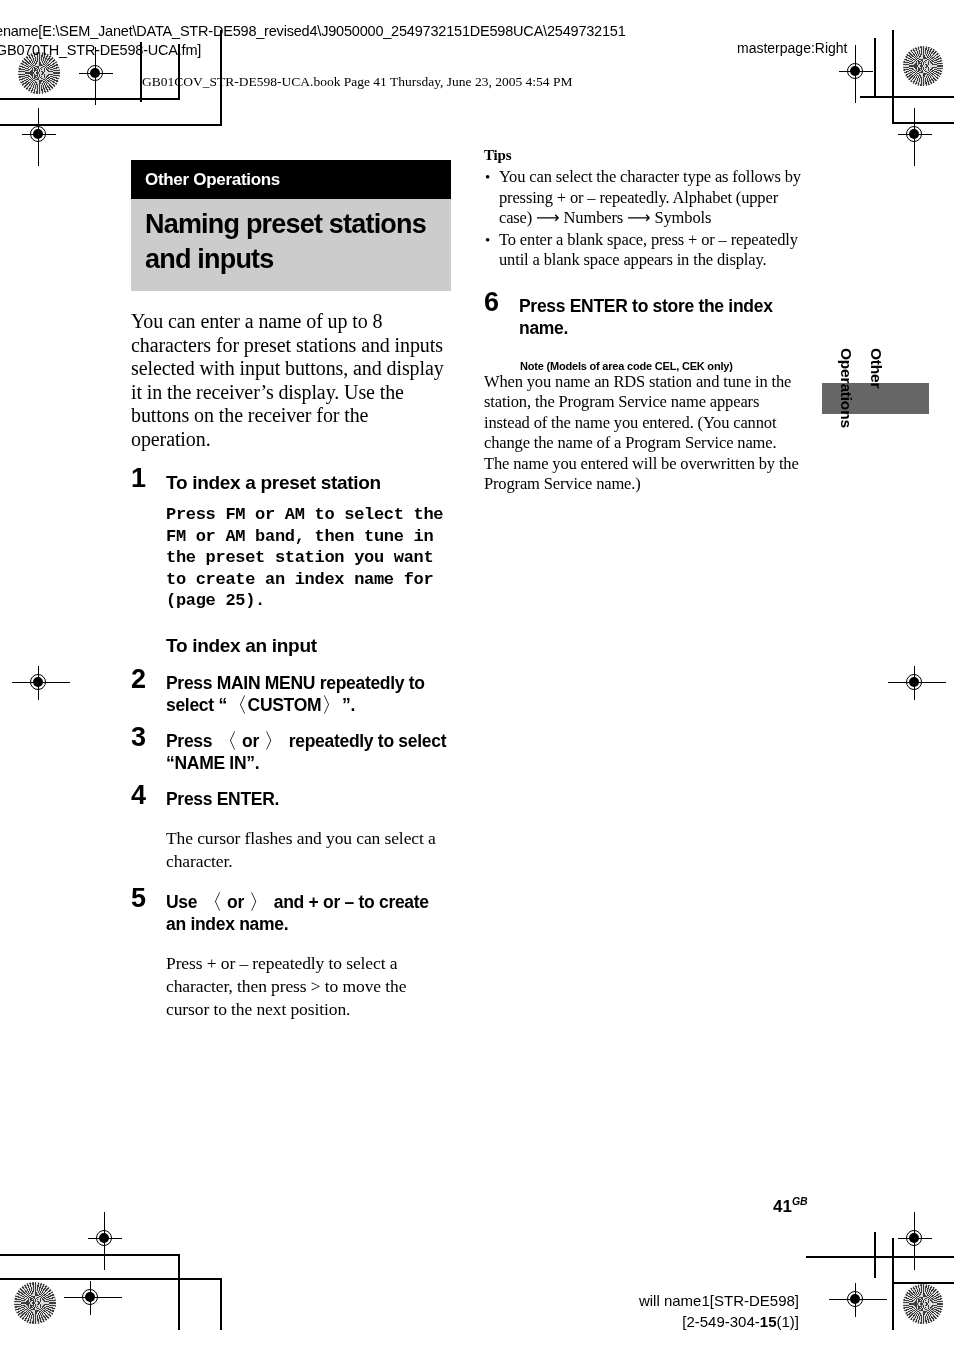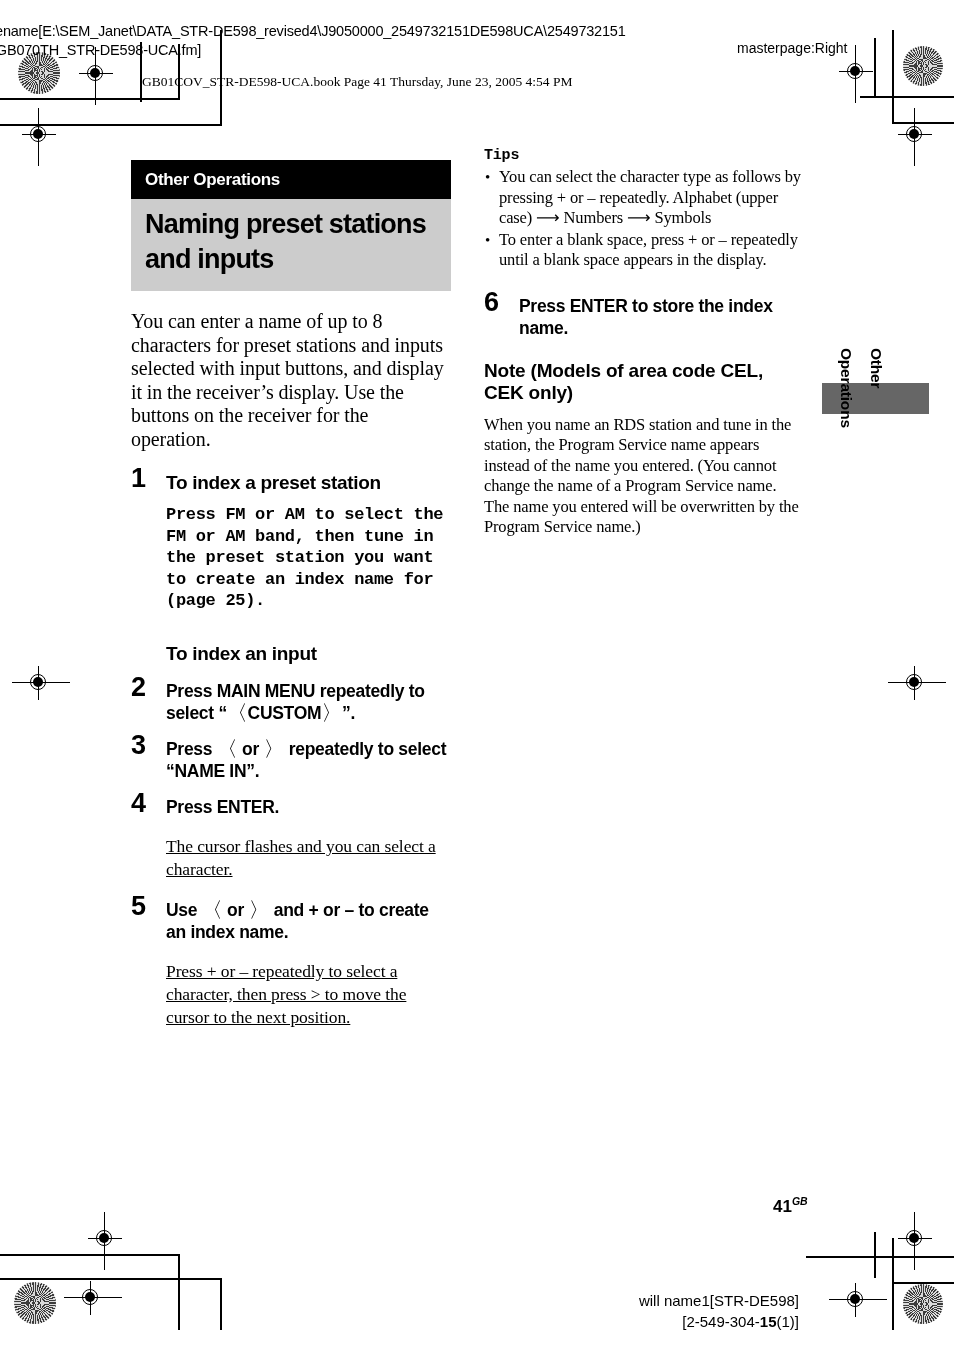--- a/index.html
+++ b/index.html
@@ -164,50 +164,49 @@
   .step-head.big {
     font-size: 19px;
     line-height: 24px;
   }
   .sub-head {
     font-family: "Liberation Sans", sans-serif;
     font-weight: bold;
     font-size: 19px;
     line-height: 24px;
     letter-spacing: -0.3px;
-    margin-top: 30px;
+    margin-top: 22px;
     padding-left: 35px;
   }
   .step-body-bold {
     font-family: Liberation Mono, monospace;
     font-weight: bold;
     font-size: 17px;
     line-height: 21.5px;
     letter-spacing: -0.3px;
     margin-top: 9px;
     padding-left: 35px;
   }
   .step-body {
     font-size: 17.5px;
     line-height: 23px;
     letter-spacing: -0.1px;
-    text-decoration: underline;
   }
   .ang {
     font-family: "Liberation Sans", sans-serif;
     font-size: 21px;
     font-weight: normal;
     line-height: 0;
     position: relative;
     top: 1px;
   }
 
   
   .tips-head {
-    font-family: Liberation Mono, monospace;
+    font-family: Liberation Serif, serif;
     font-weight: bold;
     font-size: 15px;
     letter-spacing: -0.2px;
   }
   ul.tips {
     list-style: none;
     margin: 3px 0 0 0;
     padding: 0;
   }
   ul.tips li {
@@ -222,28 +221,29 @@
     content: "\2022";
     position: absolute;
     left: 1px;
     top: 0;
     font-size: 15px;
   }
 
   .note-head {
     font-family: "Liberation Sans", sans-serif;
     font-weight: bold;
-    font-size: 19px;
+    font-size: 11px;
     letter-spacing: -0.2px;
     margin-top: 21px;
+    margin-left: 36px;
   }
   .note-body {
     font-size: 16.5px;
     line-height: 20.5px;
-    margin-top: 11px;
+    margin-top: 0;
     letter-spacing: -0.15px;
   }
   .step6 {
     position: relative;
     padding-left: 35px;
     margin-top: 24px;
   }
 
   
   .thumb-tab {

